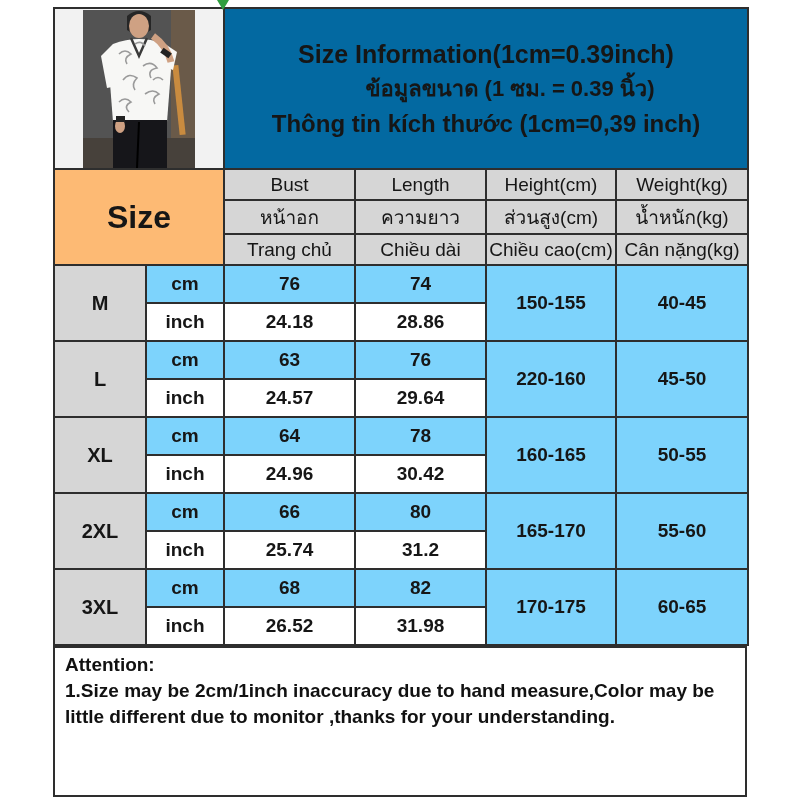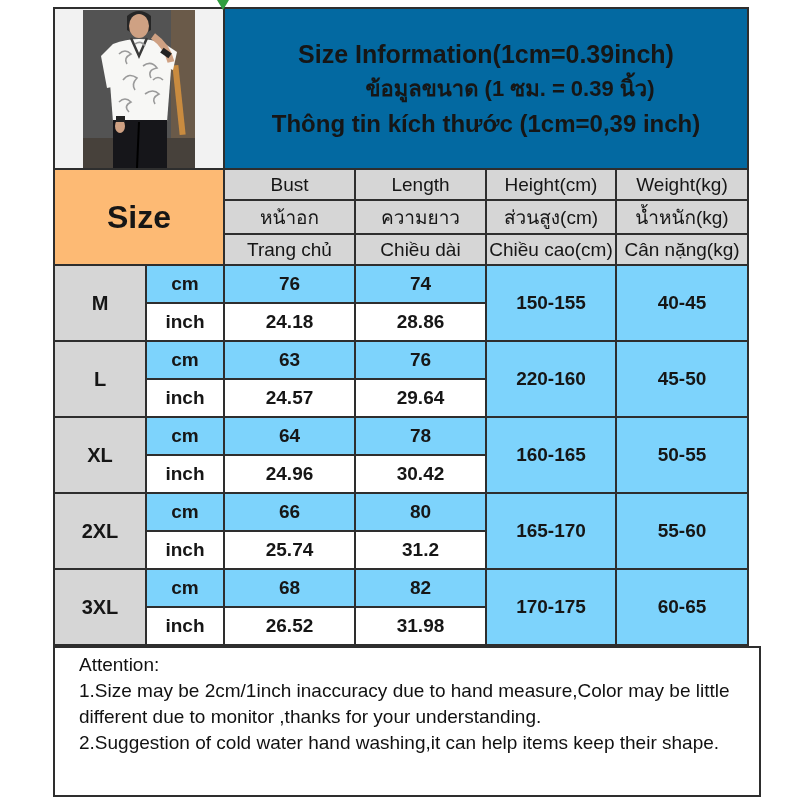--- a/index.html
+++ b/index.html
@@ -26,22 +26,22 @@
   td.size-cell{background:#d6d6d6;font-size:20px;font-weight:bold;}
   td.g{background:#7dd3fc;}
   td.w{background:#ffffff;margin-left:8px;}
   td.unit{font-size:19px;font-weight:bold;}
   td.val{font-size:19px;font-weight:bold;}
 
   .corner-flag{position:absolute;left:217px;top:0;width:0;height:0;
     border-top:10px solid #2f9e3f;border-left:6px solid transparent;border-right:6px solid transparent;}
 
   .attention{position:absolute;left:53px;top:646px;width:670px;height:125px;
-    background:#ffffff;border:2px solid #2e2e2e;padding:4px 10px 18px 24px;
-    font-size:19px;line-height:26px;font-weight:normal;color:#111;}
+    background:#ffffff;border:2px solid #2e2e2e;padding:4px 10px 18px 10px;
+    font-size:19px;line-height:26px;font-weight:bold;color:#111;}
   .attention div{text-align:left;}
 </style>
 </head>
 <body>
 
 <div class="sheet">
 
   <table class="size-table">
     <colgroup>
       <col style="width:92px">
@@ -180,16 +180,15 @@
       <td class="val w">31.98</td>
     </tr>
   </tbody>
     </table>
 
   <div class="corner-flag"></div>
 
   <div class="attention">
     <div>Attention:</div>
     <div>1.Size may be 2cm/1inch inaccuracy due to hand measure,Color may be little different due to monitor ,thanks for your understanding.</div>
-    <div>2.Suggestion of cold water hand washing,it can help items keep their shape.</div>
   </div>
 
 </div>
 
 </body></html>

